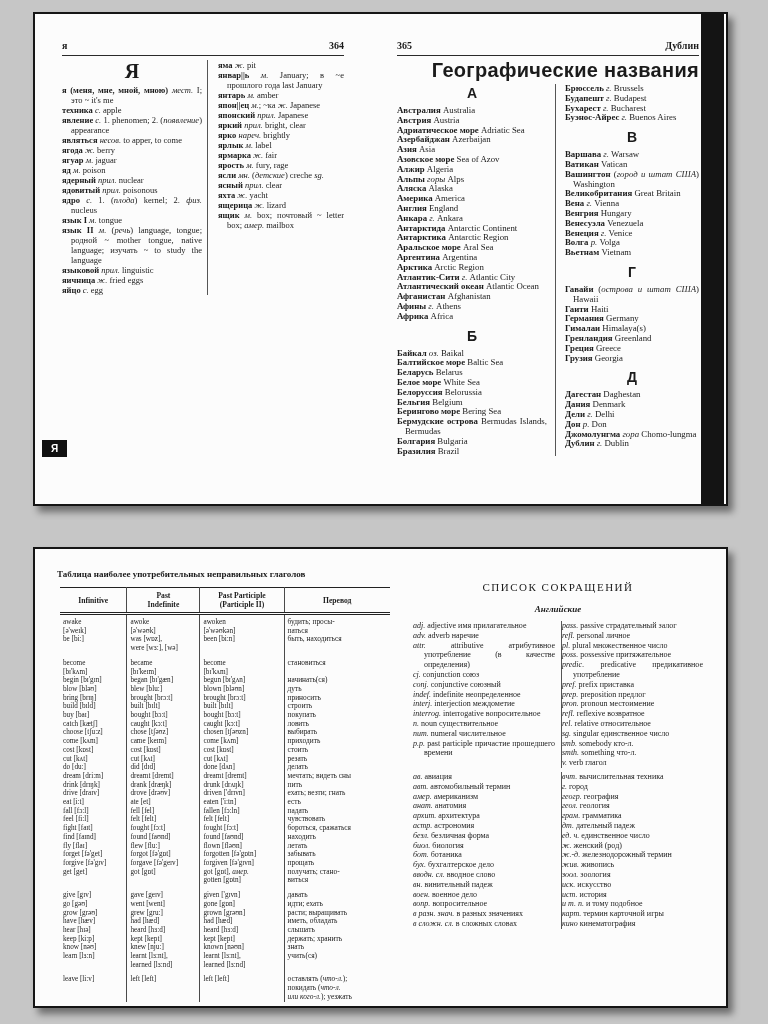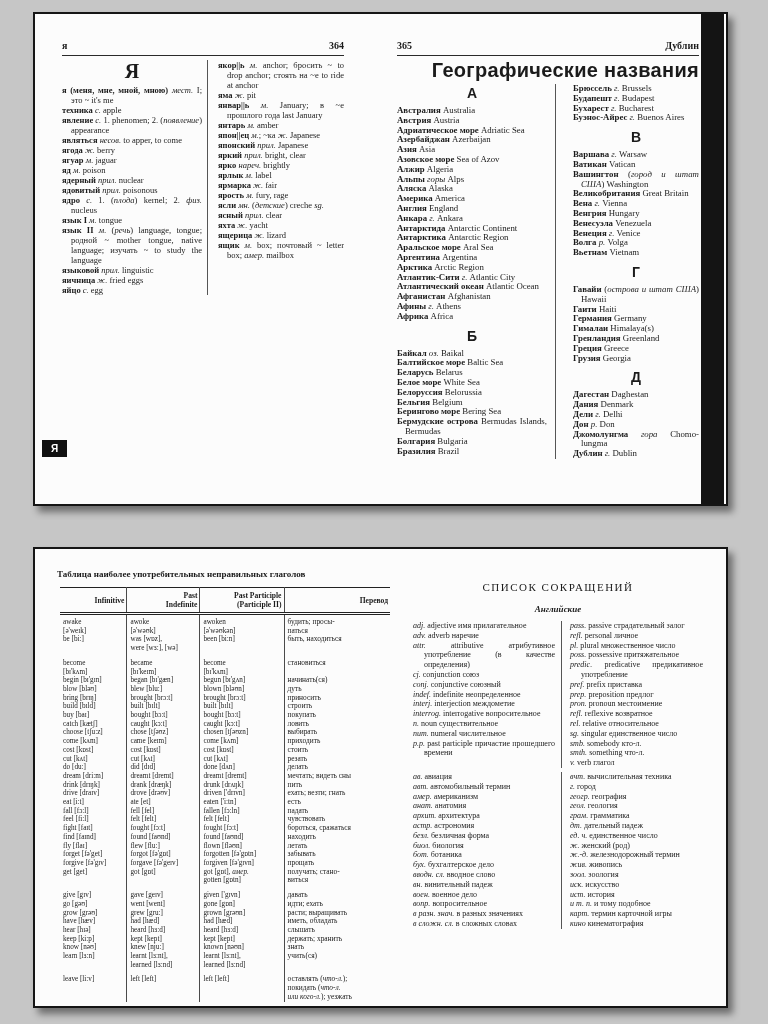--- a/index.html
+++ b/index.html
@@ -25,47 +25,47 @@
     border-bottom:1px solid #2a2a2a;padding-bottom:4px;}
   .dict-cols,.geo-cols,.abbrev-cols{display:flex;align-items:stretch;margin-top:4px;}
   .dict-col1{width:140px;flex:none;}
   .dict-col2{flex:1;border-left:1px solid #555;margin-left:5px;padding-left:10px;}
   .dict-title{text-align:center;font-weight:bold;font-size:20px;line-height:22px;margin:0 0 3px 0;}
   .entry{margin:0;font-size:8.5px;line-height:10px;padding-left:9px;text-indent:-9px;text-align:justify;}
   
   .geo-title{text-align:right;font-family:"Liberation Sans","DejaVu Sans",sans-serif;
     font-weight:bold;font-size:20px;line-height:19px;letter-spacing:.3px;margin:5px 0 1px 0;}
   .geo-col1{width:150px;flex:none;}
-  .geo-col2{flex:1;border-left:1px solid #555;margin-left:8px;padding-left:17px;}
+  .geo-col2{flex:1;border-left:1px solid #555;margin-left:8px;padding-left:9px;}
   .geo-letter{text-align:center;font-family:"Liberation Sans","DejaVu Sans",sans-serif;
     font-weight:bold;font-size:14px;line-height:15px;margin:7px 0 5px 0;}
   .geo-col1 .geo-letter:first-child{margin-top:2px;}
   .geo-entry{margin:0;font-size:8.8px;line-height:9.8px;padding-left:8px;text-indent:-8px;text-align:justify;}
   
   .black-band{position:absolute;top:0;bottom:0;right:2px;width:23px;background:#141414;}
   .thumb-tab{position:absolute;left:7px;top:426px;width:25px;height:17px;background:#111;
     color:#fff;font-family:"Liberation Sans","DejaVu Sans",sans-serif;font-weight:bold;
     font-size:10px;display:flex;align-items:center;justify-content:center;}
   
   #verbs-page{left:22px;top:20px;width:340px;}
   .verbs-title{font-weight:bold;font-size:9px;line-height:11px;margin:0 0 7px 0;}
   table.verbs{border-collapse:collapse;width:330px;margin-left:3px;border-top:1.3px solid #222;}
-  table.verbs th{font-size:7.6px;line-height:9px;font-weight:bold;text-align:right;
+  table.verbs th{font-size:7.6px;line-height:9px;font-weight:bold;text-align:center;
     padding:3px 2px;border-bottom:3px double #222;}
   table.verbs th:not(:first-child),table.verbs td:not(:first-child){border-left:1px solid #4a4a4a;}
   table.verbs td{font-size:7.2px;line-height:8.7px;padding:0 3px;vertical-align:top;}
   table.verbs td:last-child{font-size:7.4px;}
   table.verbs tr:first-child td{padding-top:3px;}
   table.verbs tr.gap td{padding-top:6px;}
   
   #abbrev-page{left:378px;top:28px;width:290px;}
   .abbrev-title{text-align:center;font-weight:normal;font-size:11px;line-height:13px;letter-spacing:1.5px;margin:4px;}
   .abbrev-label{text-align:center;font-weight:bold;font-style:italic;font-size:9px;line-height:11px;margin:10px 0 6px 0;}
   .abbrev-col1{width:142px;flex:none;}
-  .abbrev-col2{flex:1;border-left:1px solid #555;margin-left:6px;padding-left:8px;}
+  .abbrev-col2{flex:1;border-left:1px solid #555;margin-left:6px;padding-left:0;}
   .abbrev-entry{margin:0;font-size:8px;line-height:9.8px;padding-left:11px;text-indent:-11px;text-align:justify;}
 </style>
 </head>
 <body>
 
 <div class="spread" id="top-spread">
 
   <div class="page" id="page364">
     <div class="runhead">
       <span>я</span>
@@ -86,21 +86,20 @@
             <p class="entry"><b>ядовитый</b> <i>прил.</i> poisonous</p>
             <p class="entry"><b>ядро</b> <i>с.</i> 1. (<i>плода</i>) kernel; 2. <i>физ.</i> nucleus</p>
             <p class="entry"><b>язык I</b> <i>м.</i> tongue</p>
             <p class="entry"><b>язык II</b> <i>м.</i> (<i>речь</i>) language, tongue; родной ~ mother tongue, native language; изучать ~ to study the language</p>
             <p class="entry"><b>языковой</b> <i>прил.</i> linguistic</p>
             <p class="entry"><b>яичница</b> <i>ж.</i> fried eggs</p>
             <p class="entry"><b>яйцо</b> <i>с.</i> egg</p>
           </div>
       </div>
       <div class="dict-col2" id="p364-col2">
-          <p class="entry"><b>якор||ь</b> <i>м.</i> anchor; бросить ~ to drop anchor; стоять на ~е to ride at anchor</p>
           <p class="entry"><b>яма</b> <i>ж.</i> pit</p>
           <p class="entry"><b>январ||ь</b> <i>м.</i> January; в ~е прошлого года last January</p>
           <p class="entry"><b>янтарь</b> <i>м.</i> amber</p>
           <p class="entry"><b>япон||ец</b> <i>м.</i>; ~ка <i>ж.</i> Japanese</p>
           <p class="entry"><b>японский</b> <i>прил.</i> Japanese</p>
           <p class="entry"><b>яркий</b> <i>прил.</i> bright, clear</p>
           <p class="entry"><b>ярко</b> <i>нареч.</i> brightly</p>
           <p class="entry"><b>ярлык</b> <i>м.</i> label</p>
           <p class="entry"><b>ярмарка</b> <i>ж.</i> fair</p>
           <p class="entry"><b>ярость</b> <i>м.</i> fury, rage</p>

